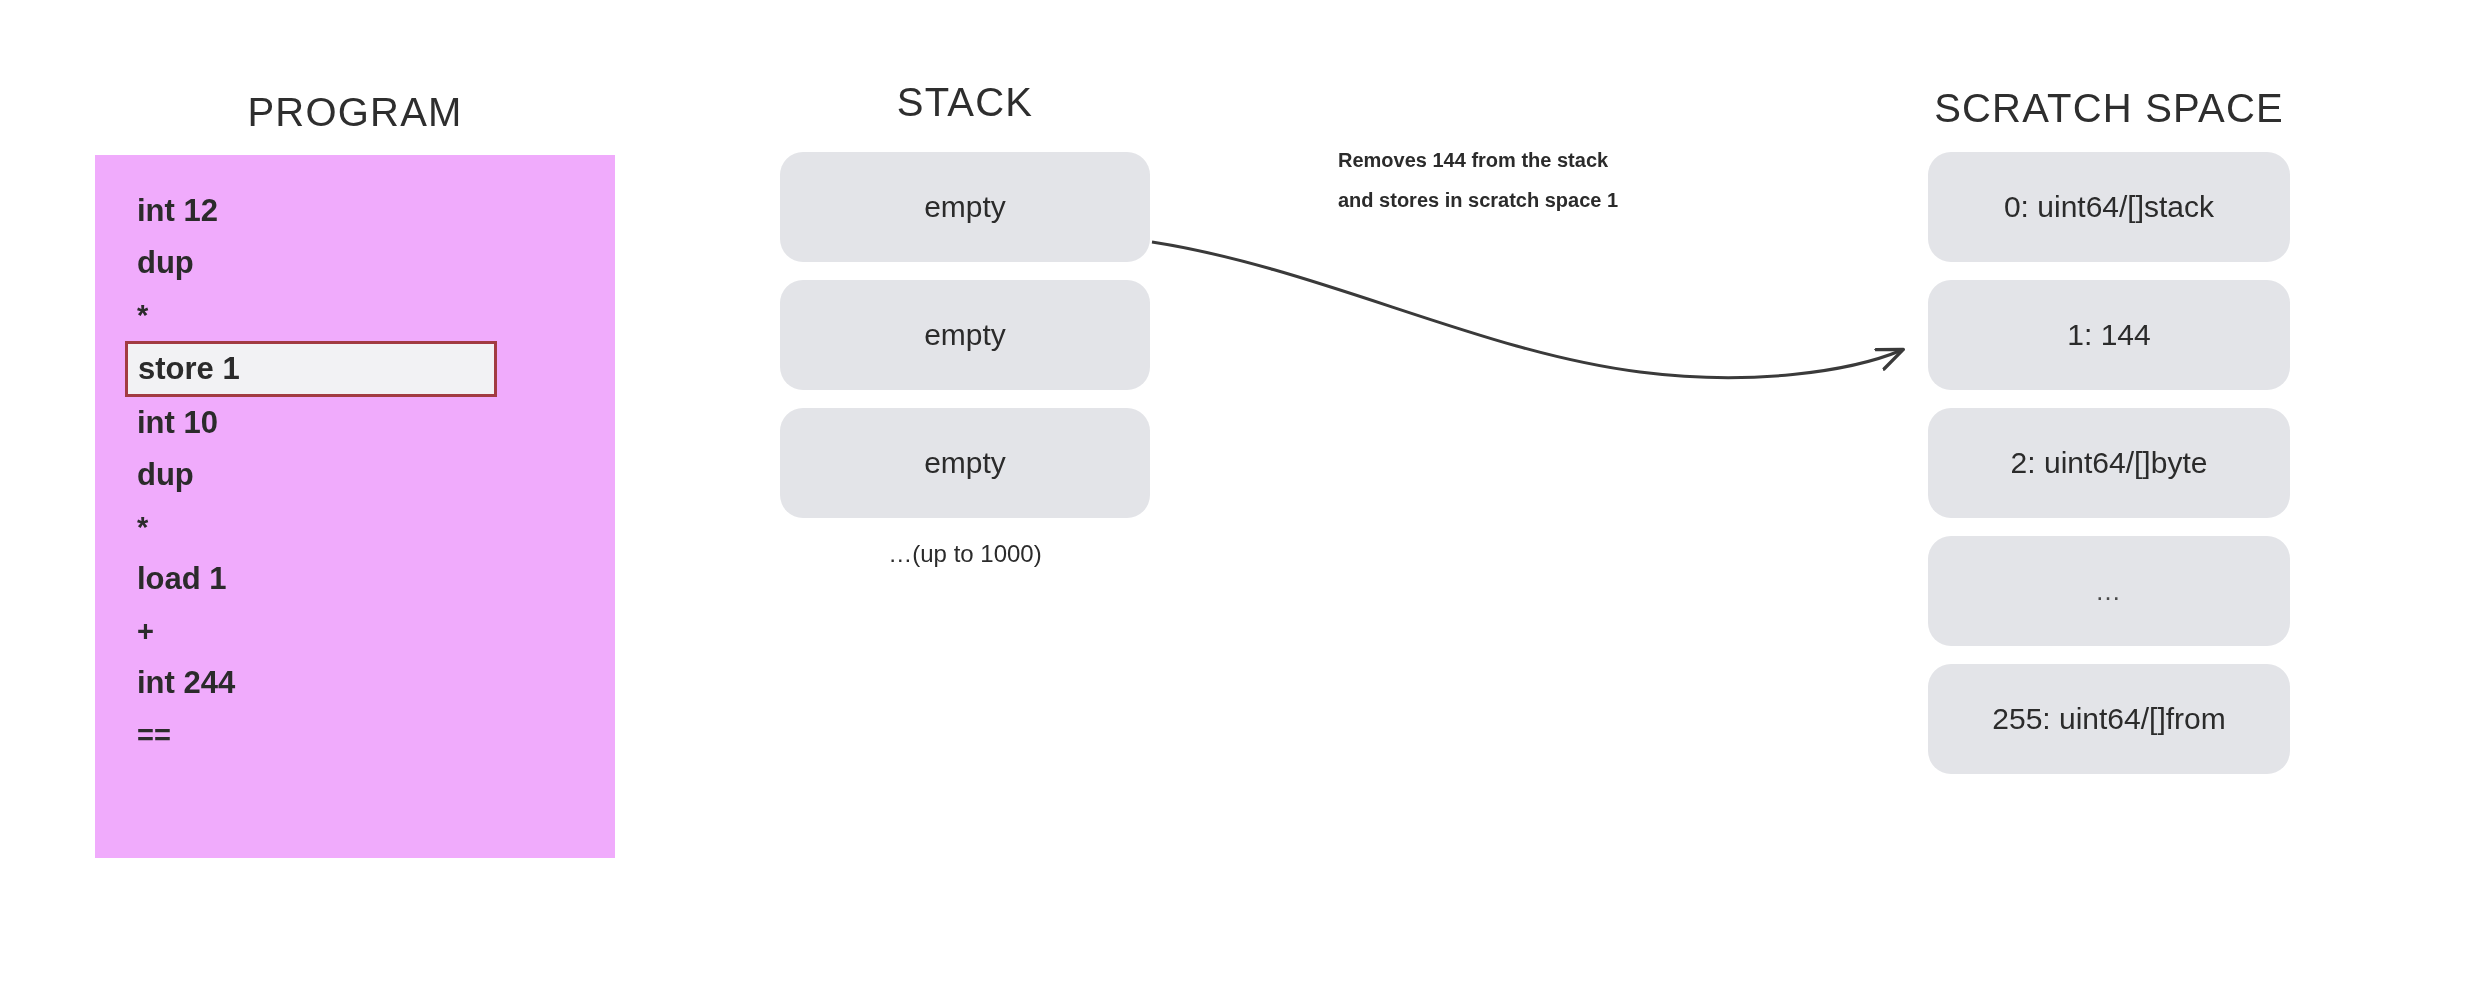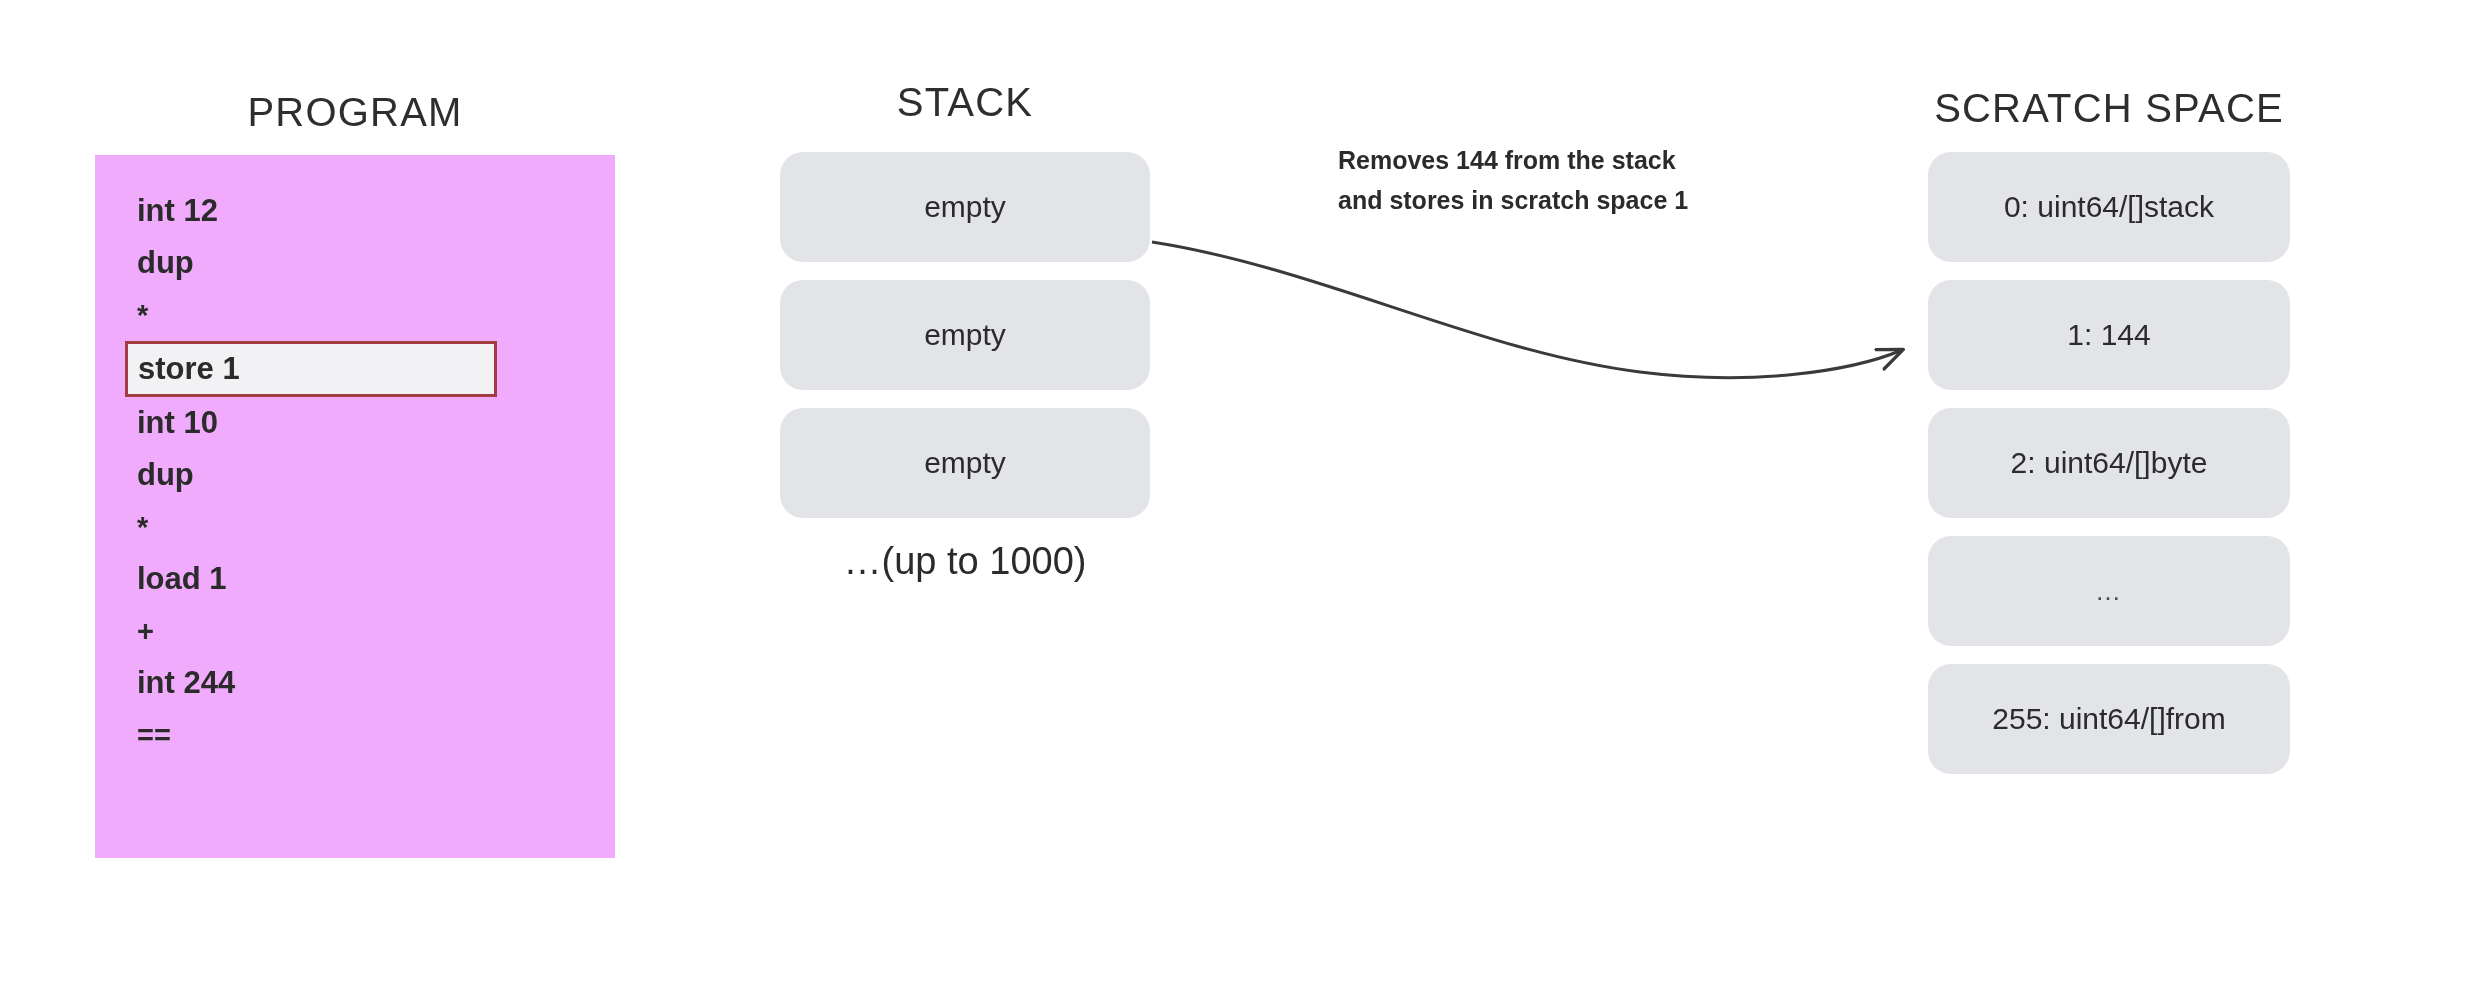--- a/index.html
+++ b/index.html
@@ -92,41 +92,41 @@
   #stack-slot-0 { top: 152px; }
   #stack-slot-1 { top: 280px; }
   #stack-slot-2 { top: 408px; }
 
   #stack-more {
     position: absolute;
     left: 780px;
     top: 540px;
     width: 370px;
     text-align: center;
-    font-size: 38px;
+    font-size: 24px;
     color: #2b2b2b;
     white-space: nowrap;
   }
 
   
   .scratch-slot { left: 1928px; width: 362px; height: 110px; }
   #scratch-slot-0 { top: 152px; }
   #scratch-slot-1 { top: 280px; }
   #scratch-slot-2 { top: 408px; }
   #scratch-slot-3 { top: 536px; }
   #scratch-slot-4 { top: 664px; }
   .ellipsis-slot { font-size: 26px; letter-spacing: 2px; color: #4a4a4a; }
 
   
   #annotation {
     position: absolute;
     left: 1338px;
     top: 140px;
     width: 500px;
-    font-size: 25px;
+    font-size: 20px;
     line-height: 40px;
     color: #2b2b2b;
     font-weight: 600;
   }
   #annotation .ann-line { display: block; white-space: nowrap; }
 
   
   #arrow-svg {
     position: absolute;
     left: 0;

